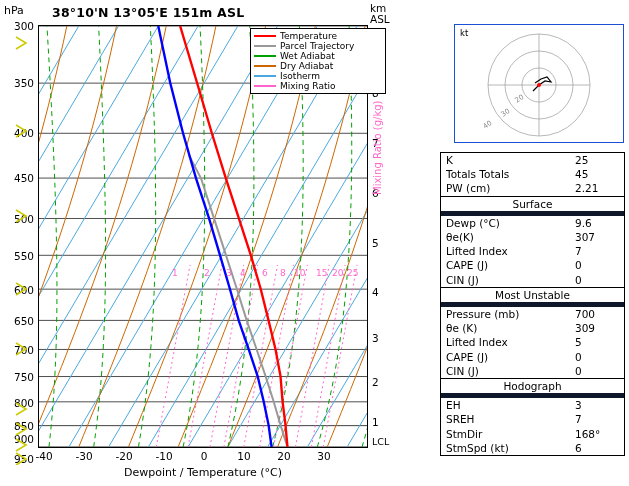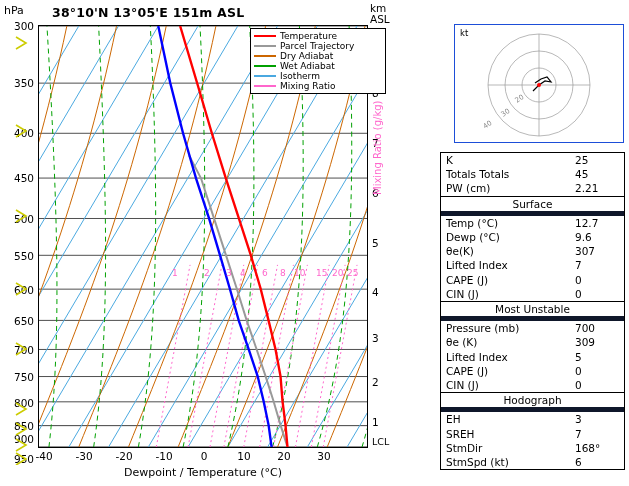--- a/index.html
+++ b/index.html
@@ -211,26 +211,26 @@
     <div class="legend">
       <div class="row">
         <span class="swatch" style="border-top-color:#ff0000"></span>
         <span class="lbl">Temperature</span>
       </div>
       <div class="row">
         <span class="swatch" style="border-top-color:#999999"></span>
         <span class="lbl">Parcel Trajectory</span>
       </div>
       <div class="row">
+        <span class="swatch" style="border-top-color:#00a000"></span>
+        <span class="lbl">Wet Adiabat</span>
+      </div>
+      <div class="row">
         <span class="swatch" style="border-top-color:#cc6600"></span>
         <span class="lbl">Dry Adiabat</span>
-      </div>
-      <div class="row">
-        <span class="swatch" style="border-top-color:#00a000"></span>
-        <span class="lbl">Wet Adiabat</span>
       </div>
       <div class="row">
         <span class="swatch" style="border-top-color:#4aa8e0"></span>
         <span class="lbl">Isotherm</span>
       </div>
       <div class="row">
         <span class="swatch" style="border-top-color:#ff66cc"></span>
         <span class="lbl">Mixing Ratio</span>
       </div>
     </div>
@@ -281,24 +281,20 @@
       <div class="r">
         <span>Totals Totals</span>
         <span class="v">45</span>
       </div>
       <div class="r">
         <span>PW (cm)</span>
         <span class="v">2.21</span>
       </div>
       <div class="hd">Surface</div>
       <div class="r">
-        <span>Temp (°C)</span>
-        <span class="v">12.7</span>
-      </div>
-      <div class="r">
         <span>Dewp (°C)</span>
         <span class="v">9.6</span>
       </div>
       <div class="r">
         <span>θe(K)</span>
         <span class="v">307</span>
       </div>
       <div class="r">
         <span>Lifted Index</span>
         <span class="v">7</span>

